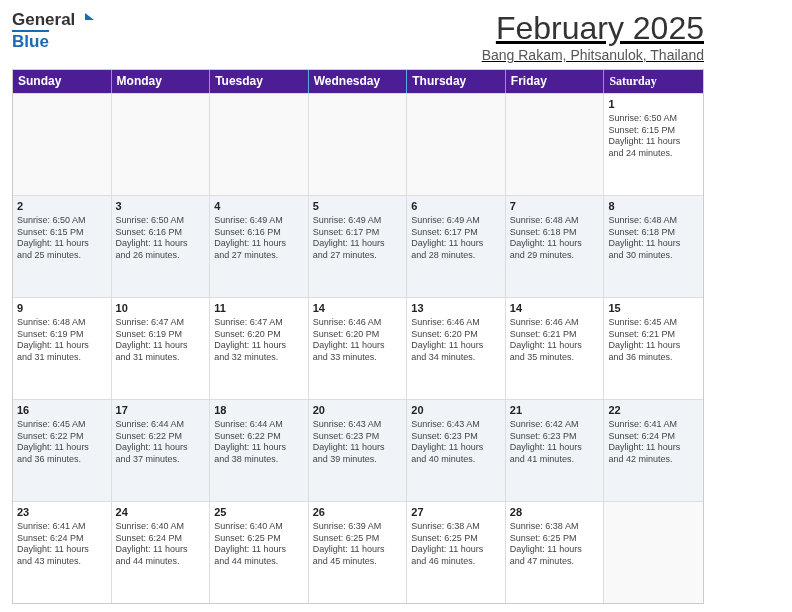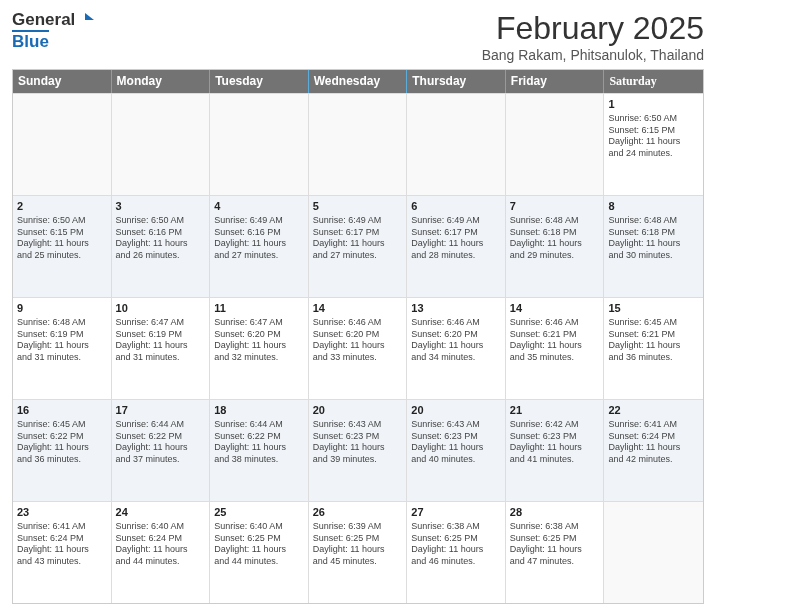--- a/index.html
+++ b/index.html
@@ -27,40 +27,41 @@
       display: flex;
       flex-direction: column;
       align-items: flex-start;
     }
     .logo-text {
       display: flex;
       align-items: center;
     }
     .title-section {
       text-align: right;
+      text-decoration: underline;
     }
     .month-title {
       font-size: 32px;
       color: #333;
       font-weight: normal;
     }
     .location-title {
       font-size: 14px;
       color: #555;
     }
     .calendar {
       flex: 1;
       display: flex;
       flex-direction: column;
       border: 1px solid #ccc;
     }
     .cal-header {
       display: grid;
       grid-template-columns: repeat(7, 1fr);
-      background: #737373;
+      background: #4c1d95;
     }
     .cal-header-cell {
       color: #fff;
       font-size: 12px;
       font-weight: bold;
       padding: 4px 5px;
       border-right: 1px solid #5bacd8;
     }
     .cal-header-cell:last-child {
       border-right: none;

